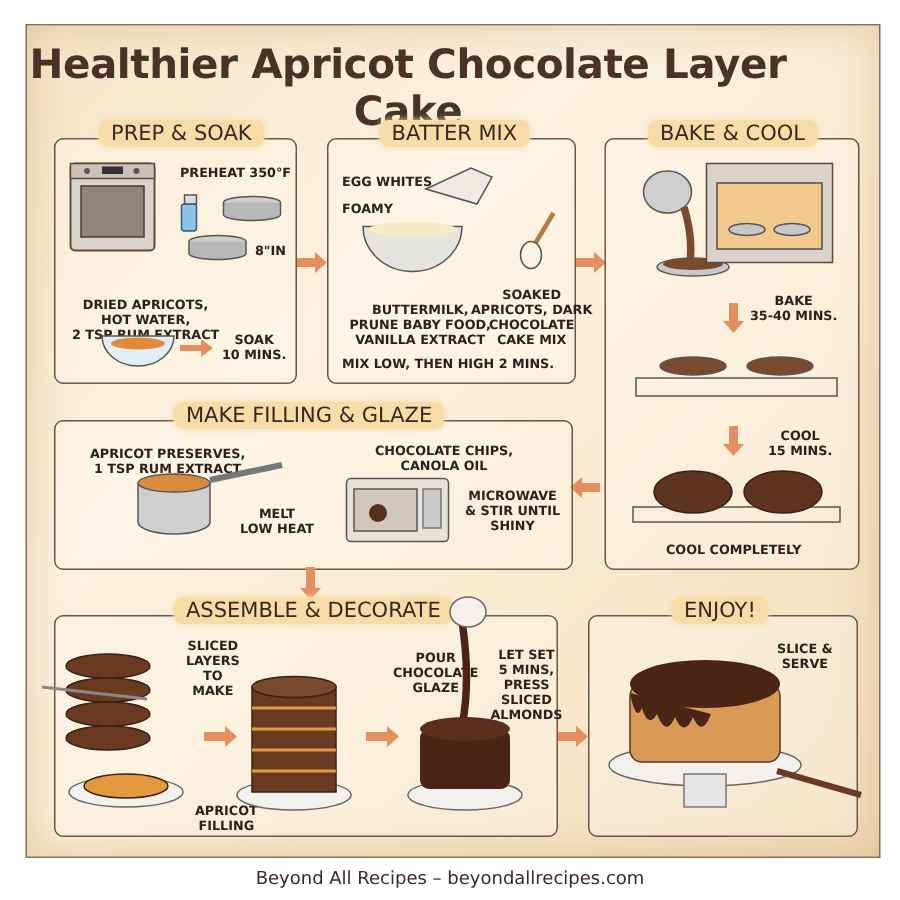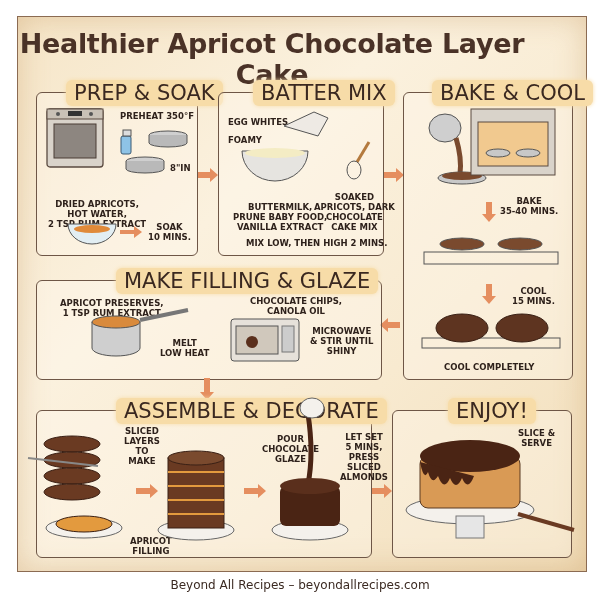--- a/index.html
+++ b/index.html
@@ -1,20 +1,20 @@
 <!DOCTYPE html>
 <html><head>
 <meta charset="utf-8">
 <style>
   html,body{margin:0;padding:0;}
   body{width:600px;height:600px;background:#ffffff;position:relative;overflow:hidden;font-family:"DejaVu Sans",sans-serif;color:#3b2a22;}
   .paper{position:absolute;left:17px;top:16px;width:568px;height:554px;background:linear-gradient(135deg,#f6e6c9 0%,#fbf1de 35%,#f8ead0 65%,#f1ddb9 100%);border:1.5px solid #8b6b52;box-shadow:inset 0 0 30px rgba(190,140,80,0.35);}
   .title{position:absolute;left:0;top:28px;width:544px;text-align:center;font-size:27px;font-weight:bold;color:#4a3227;letter-spacing:-0.3px;}
   .panel{position:absolute;border:1.5px solid #6e5646;border-radius:6px;background:rgba(255,250,240,0.35);}
-  .badge{position:absolute;background:#f7dca8;border-radius:6px;padding:1px 8px;font-size:21px;color:#3a2820;white-space:nowrap;box-shadow:0 0 4px #f7dca8;}
+  .badge{position:absolute;background:#f7dca8;border-radius:6px;padding:1px 8px;font-size:14px;color:#3a2820;white-space:nowrap;box-shadow:0 0 4px #f7dca8;}
   .lbl{position:absolute;font-size:8.5px;line-height:10px;color:#2e211b;text-align:center;white-space:nowrap;font-weight:bold;}
   .footer{position:absolute;left:0;top:578px;width:600px;text-align:center;font-size:12px;color:#3b2a22;}
   svg{position:absolute;overflow:visible;}
 </style>
 </head>
 <body>
 
 <div class="paper"></div>
 <div class="title">Healthier Apricot Chocolate Layer Cake</div>
 
@@ -74,21 +74,21 @@
     <line x1="24" y1="2" x2="12" y2="22" stroke="#b47a3e" stroke-width="3"></line>
     <ellipse cx="9" cy="30" rx="7" ry="9" fill="none" stroke="#555"></ellipse>
   </svg>
 <div class="lbl" style="left:233px;top:202px;white-space:pre;">BUTTERMILK,
 PRUNE BABY FOOD,
 VANILLA EXTRACT</div>
 <div class="lbl" style="left:314px;top:192px;white-space:pre;">SOAKED
 APRICOTS, DARK
 CHOCOLATE
 CAKE MIX</div>
-<div class="lbl" style="left:246px;top:238px;">MIX LOW, THEN HIGH 2 MINS.</div>
+<div class="lbl" style="left:228px;top:238px;">MIX LOW, THEN HIGH 2 MINS.</div>
 
 <svg style="left:384px;top:168px;" width="20" height="14">
     <path d="M0 4 h12 v-4 l8 7 l-8 7 v-4 h-12z" fill="#e58e5f"></path>
   </svg>
 
 <div class="panel" style="left:403px;top:92px;width:168px;height:286px;"></div>
 <div class="badge" style="left:432px;top:80px;">BAKE &amp; COOL</div>
 <svg style="left:420px;top:108px;" width="70" height="80">
     <ellipse cx="25" cy="20" rx="16" ry="14" fill="#cfcfcf" stroke="#555"></ellipse>
     <path d="M36 30 q6 20 4 36" stroke="#7a4a2e" stroke-width="5" fill="none"></path>
@@ -193,21 +193,21 @@
 <div class="lbl" style="left:262px;top:434px;white-space:pre;">POUR
 CHOCOLATE
 GLAZE</div>
 <svg style="left:268px;top:392px;" width="84" height="152">
     <path d="M40 22 q6 40 0 70" stroke="#4a2414" stroke-width="5" fill="none"></path>
     <ellipse cx="44" cy="16" rx="12" ry="10" fill="#f4f1ec" stroke="#666"></ellipse>
     <ellipse cx="42" cy="138" rx="38" ry="10" fill="#f4f1ec" stroke="#666"></ellipse>
     <rect x="12" y="94" width="60" height="40" rx="6" fill="#4a2414"></rect>
     <ellipse cx="42" cy="94" rx="30" ry="8" fill="#5a2f1c"></ellipse>
   </svg>
-<div class="lbl" style="left:340px;top:432px;white-space:pre;">LET SET
+<div class="lbl" style="left:327px;top:432px;white-space:pre;">LET SET
 5 MINS,
 PRESS
 SLICED
 ALMONDS</div>
 
 <svg style="left:372px;top:484px;" width="20" height="14">
     <path d="M0 4 h12 v-4 l8 7 l-8 7 v-4 h-12z" fill="#e58e5f"></path>
   </svg>
 
 <div class="panel" style="left:392px;top:410px;width:178px;height:146px;"></div>

